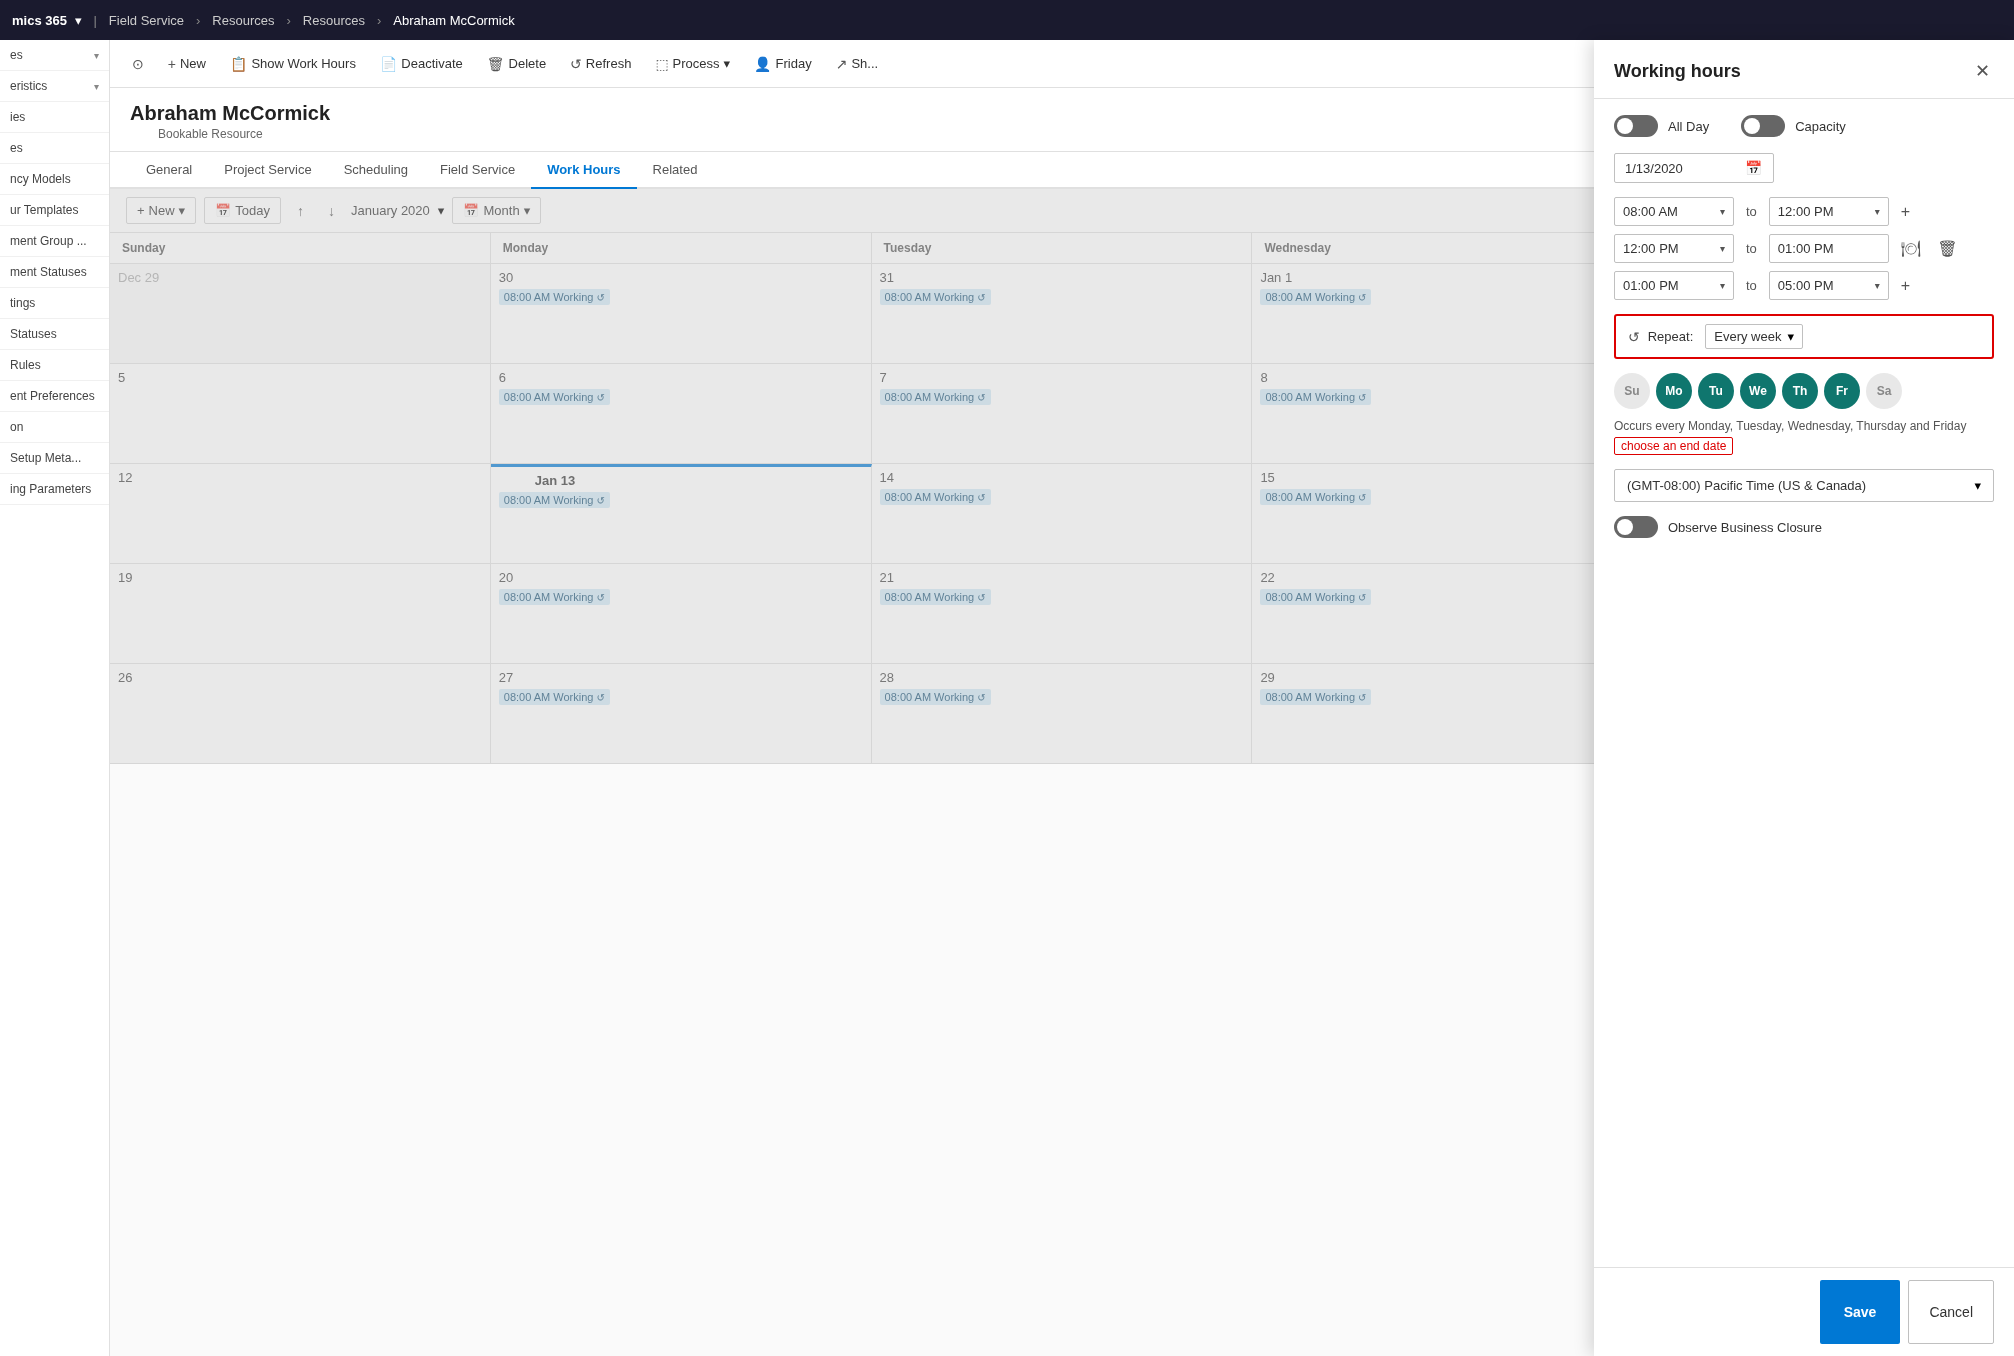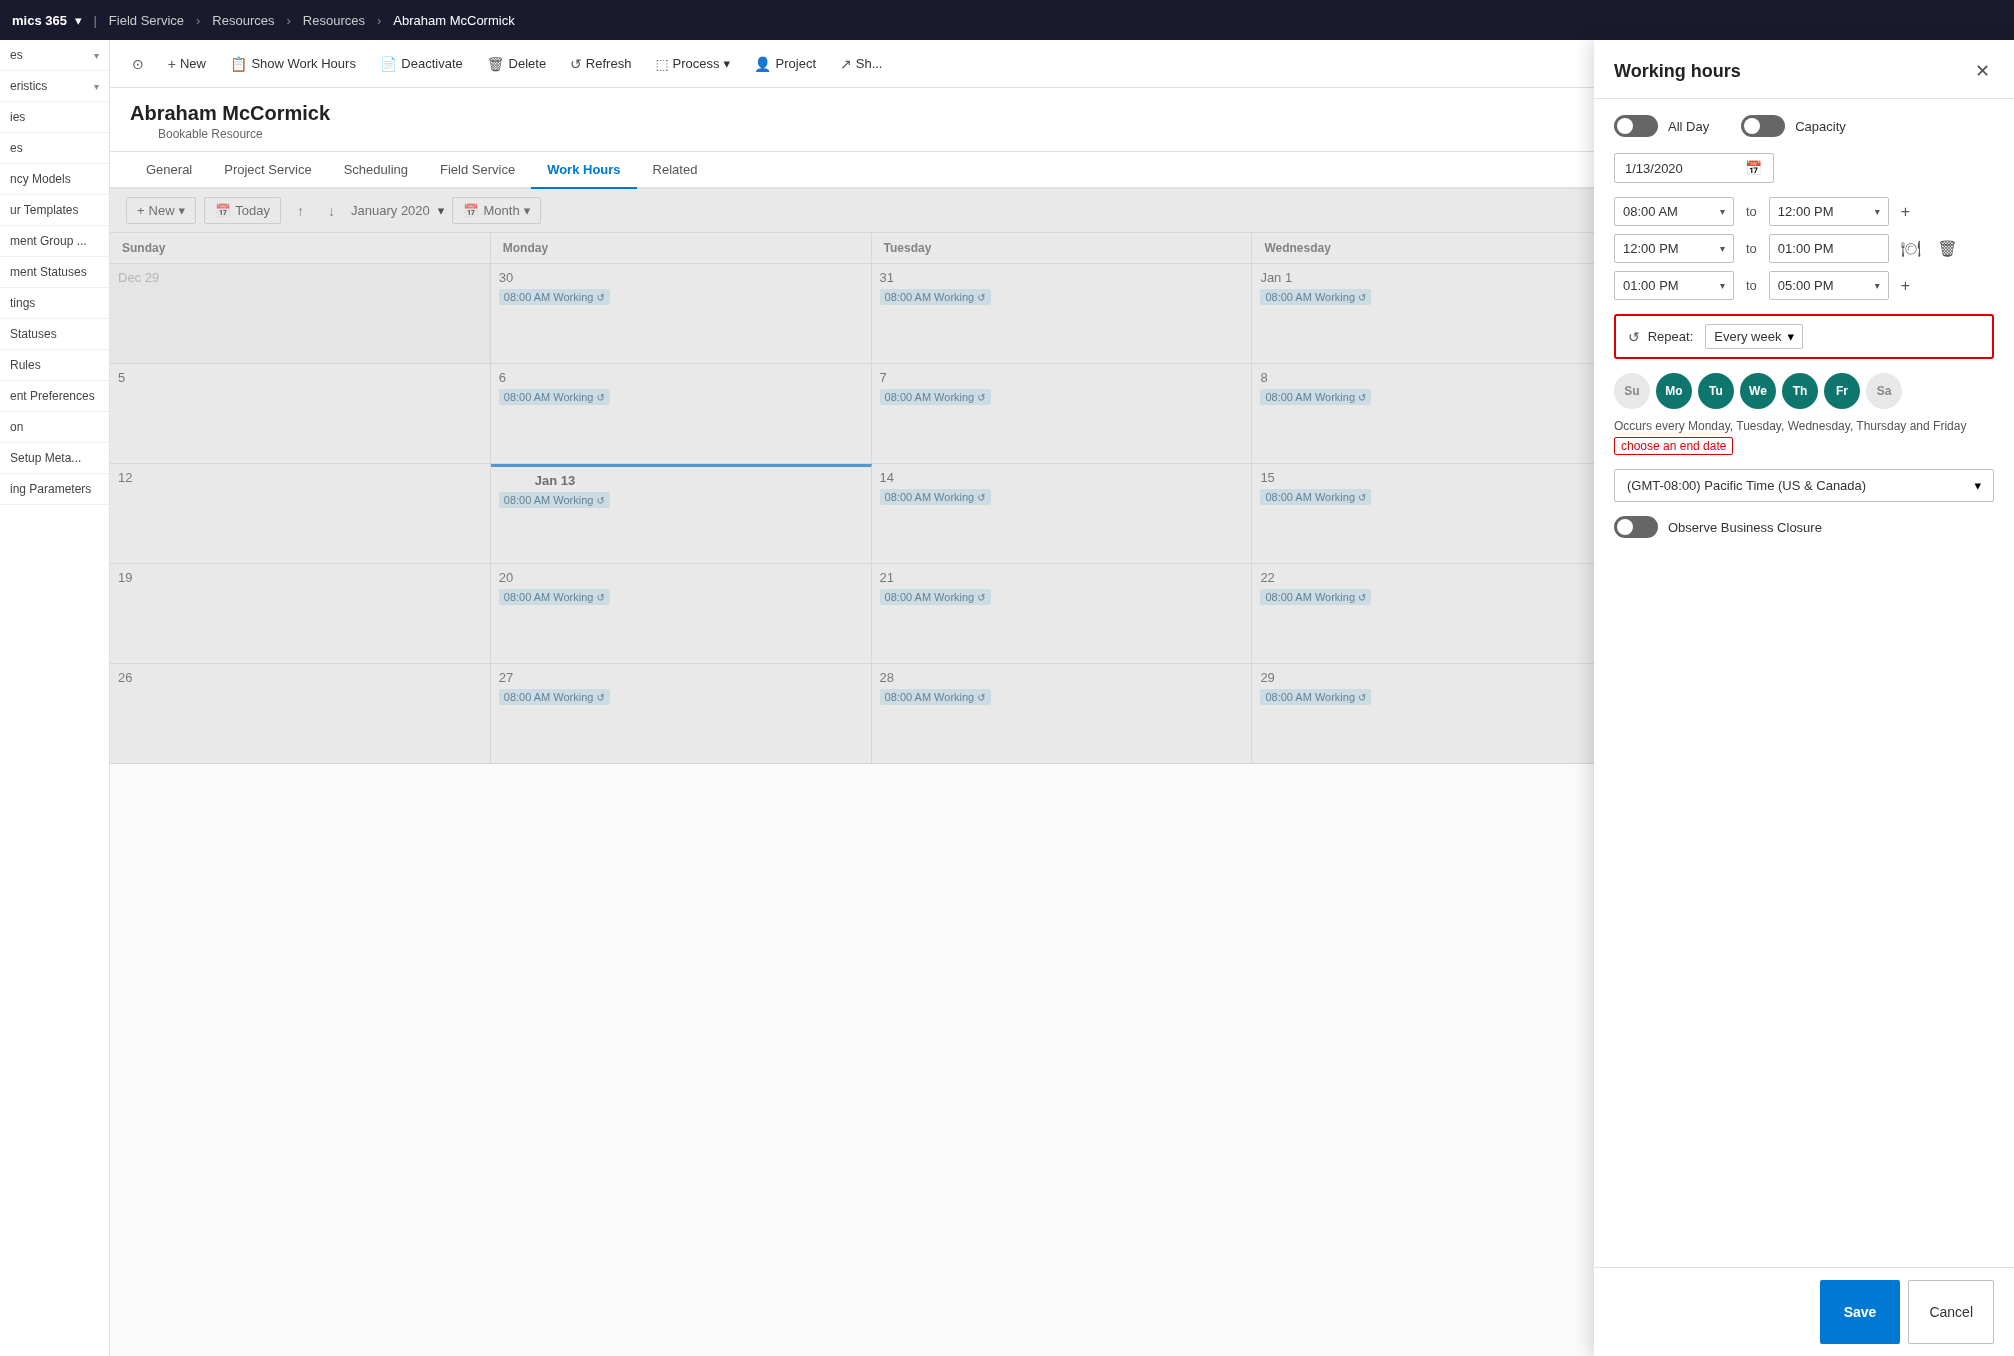--- a/index.html
+++ b/index.html
@@ -521,21 +521,21 @@
         <span class="icon">↺</span>
         <span>Refresh</span>
       </button>
       <button class="toolbar-btn">
         <span class="icon">⬚</span>
         <span>Process</span>
         <span>▾</span>
       </button>
       <button class="toolbar-btn">
         <span class="icon">👤</span>
-        <span>Project</span>
+        <span>Friday</span>
       </button>
       <button class="toolbar-btn">
         <span class="icon">↗</span>
         <span>Sh...</span>
       </button>
     </div>
 
     <div class="resource-header">
       <div class="resource-name">Abraham McCormick</div>
       <div class="resource-subtitle">Bookable Resource</div>

